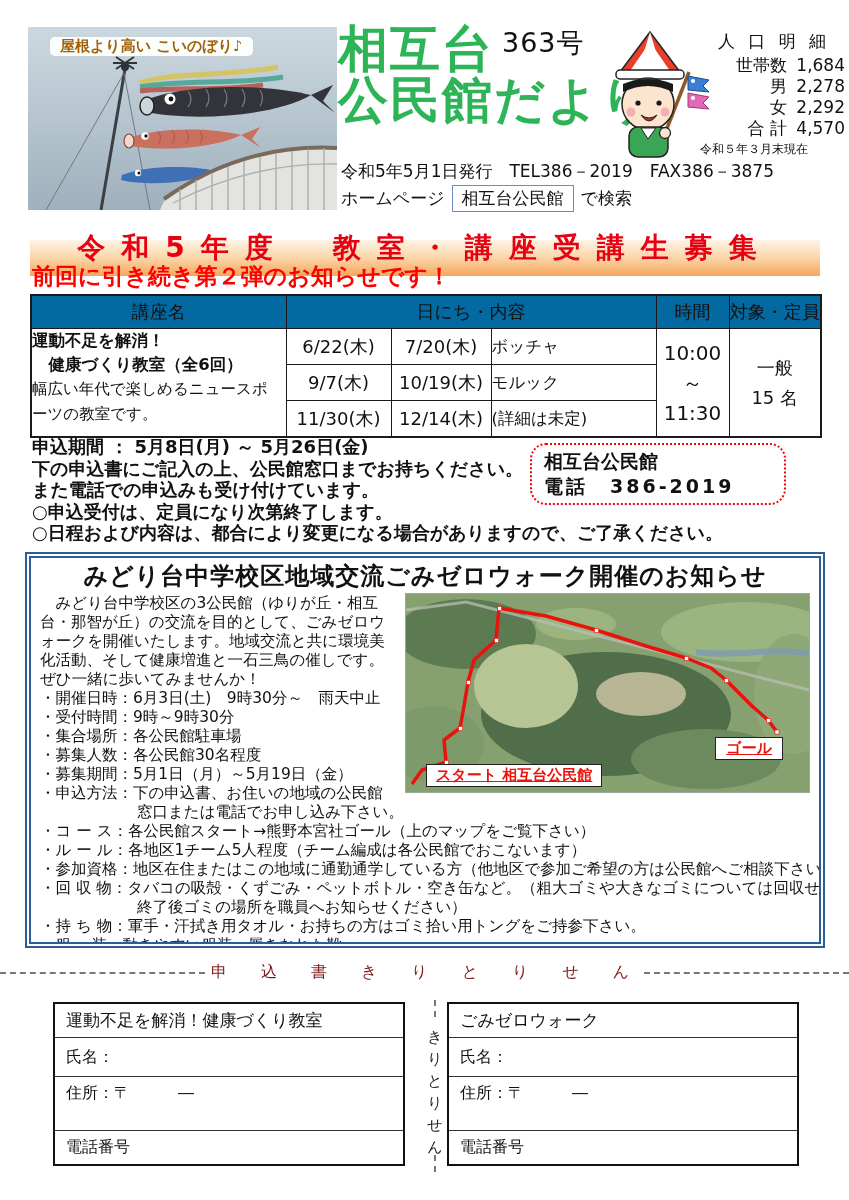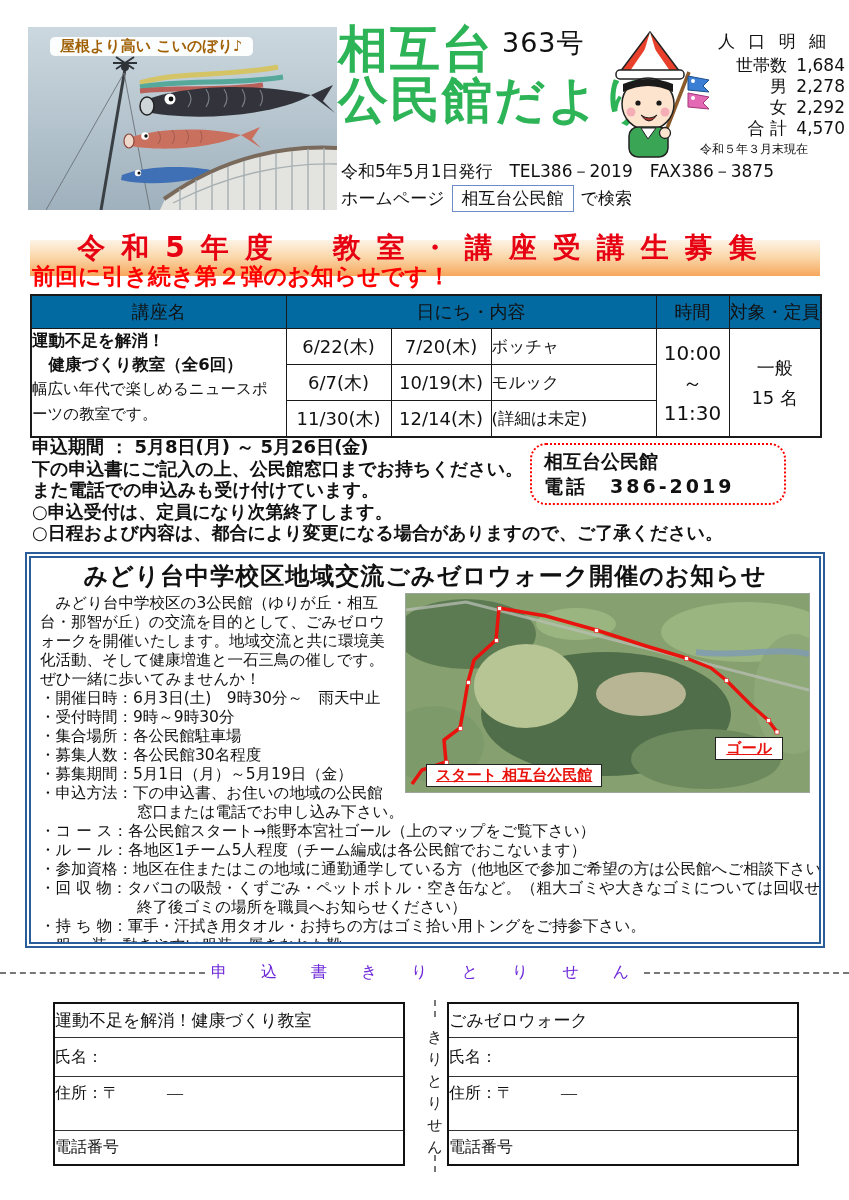--- a/index.html
+++ b/index.html
@@ -64,26 +64,26 @@
      padding:1px 9px;color:#e8130c;font-weight:bold;font-size:15px;text-decoration:underline;white-space:nowrap;}
   .map-label-goal{position:absolute;right:26px;bottom:32px;background:#fff;border:1.5px solid #222;
      padding:1px 10px;color:#e8130c;font-weight:bold;font-size:15px;text-decoration:underline;white-space:nowrap;}
   .walk-intro{font-size:15.5px;line-height:19px;margin:3px 0 0 0;}
   .bullet{font-size:15.5px;line-height:19px;white-space:nowrap;}
   .bullet.indent{padding-left:97px;}
 
   
   .cut-strip{position:absolute;left:0;top:962px;width:849px;display:flex;align-items:center;}
   .cut-dash{flex:1;border-top:2.5px dashed #777;}
-  .cut-label{font-size:16px;letter-spacing:9px;color:#6d28d9;margin:0 6px;white-space:nowrap;}
+  .cut-label{font-size:16px;letter-spacing:9px;color:#7f1d1d;margin:0 6px;white-space:nowrap;}
 
   .form{position:absolute;top:1002px;width:352px;height:164px;border:2.5px solid #111;box-sizing:border-box;
      font-family:"DejaVu Serif",serif;background:#fff;}
   .form-left{left:53px;} .form-right{left:447px;}
-  .form-row{border-top:1.5px solid #333;display:flex;align-items:center;font-size:16px;box-sizing:border-box;font-family:Liberation Serif, serif;}
+  .form-row{border-top:1.5px solid #333;padding-left:11px;display:flex;align-items:center;font-size:16px;box-sizing:border-box;}
   .form-row:first-child{border-top:none;}
   .fr-title{height:33px;font-size:17px;}
   .fr-name{height:39px;}
   .fr-addr{height:54px;align-items:flex-start;padding-top:6px;}
   .fr-phone{height:33px;}
 
   .vertical-cut{position:absolute;left:425px;top:1000px;height:172px;display:flex;flex-direction:column;align-items:center;}
   .vdash{width:0;border-left:2.5px dashed #777;flex:1;}
   .vcut-label{writing-mode:vertical-rl;font-size:15px;letter-spacing:5px;color:#222;margin:3px 0;}
 </style>
@@ -253,21 +253,21 @@
         <div>10:00</div>
         <div>～</div>
         <div>11:30</div>
       </td>
       <td class="capacity-cell" rowspan="3">
         <div>一般</div>
         <div>15 名</div>
       </td>
     </tr>
     <tr>
-      <td class="cell-date">6/7(木)</td>
+      <td class="cell-date">9/7(木)</td>
       <td class="cell-date">10/19(木)</td>
       <td class="cell-content">モルック</td>
     </tr>
     <tr>
       <td class="cell-date">11/30(木)</td>
       <td class="cell-date">12/14(木)</td>
       <td class="cell-content">(詳細は未定)</td>
     </tr>
   </tbody>
     </table>

